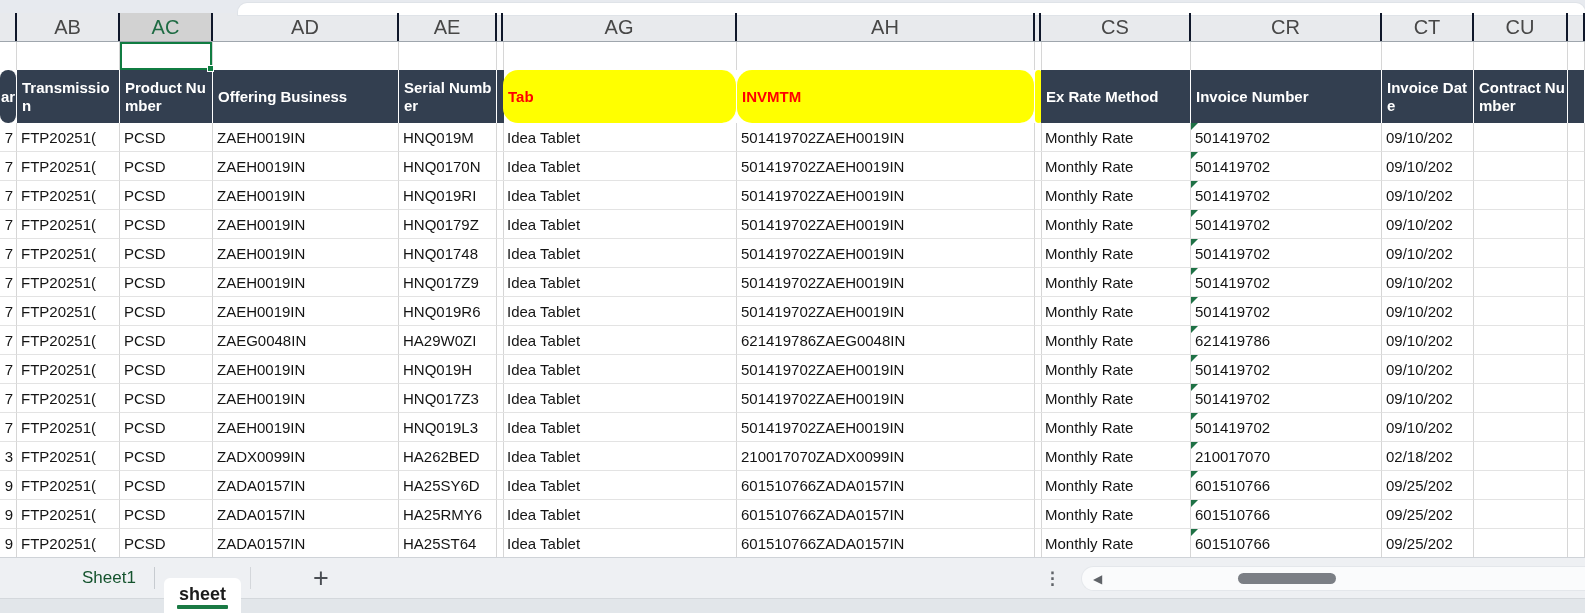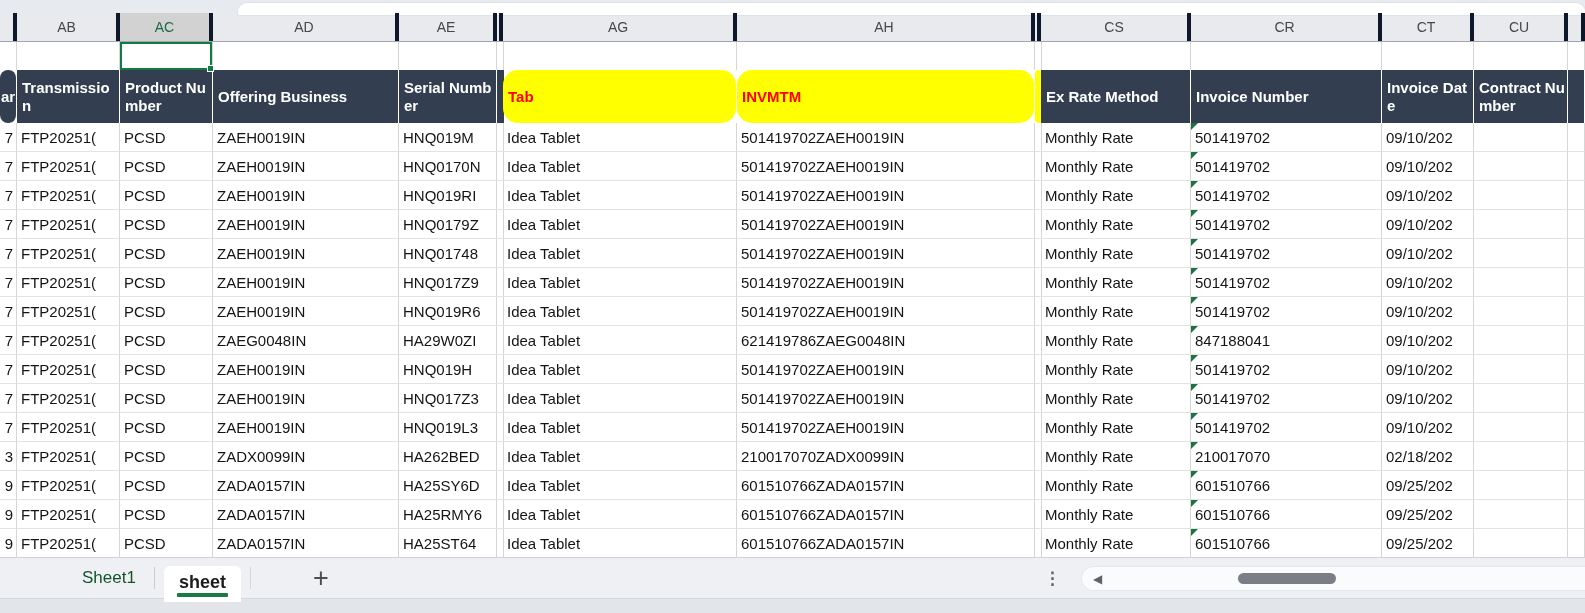--- a/index.html
+++ b/index.html
@@ -19,22 +19,22 @@
     display:grid;
     grid-template-columns:17px 103px 93px 186px 98px 6px 234px 298px 6px 150px 191px 92px 94px minmax(0,1fr);
   }
   .cell {
     overflow:hidden; white-space:nowrap; display:flex; align-items:center;
     padding:0 2px 0 4px; position:relative;
   }
   
   .letters { height:29px; background:#E8EAED; border-bottom:1px solid #9FA6AD; }
   .letters .cell {
-    justify-content:center; color:#474747; font-size:14px;
-    border-right:4px solid #0f172a; padding:0;
+    justify-content:center; color:#474747; font-size:20px;
+    border-right:2px solid #0f172a; padding:0;
   }
   .letters .selcol { background:#D2D2D2; color:#1E6B43; }
   
   .blank { height:28px; background:#fff; }
   .blank .cell { border-right:1px solid #D6D6D6; }
   .sel-border { position:absolute; inset:0; border:2px solid #107C41; pointer-events:none; }
   .fill-handle {
     position:absolute; right:-2px; bottom:-2px; width:7px; height:7px;
     background:#107C41; border:1px solid #fff; z-index:3;
   }
@@ -64,21 +64,21 @@
   .sheet-bar {
     position:relative; height:41px; background:#EEF0F3;
     border-top:1px solid #CFD3D8; display:flex; align-items:center;
   }
   .tab-inactive {
     margin-left:82px; color:#14532d; font-size:17px; cursor:pointer;
   }
   .vsep { width:1px; height:22px; background:#C7CBD0; margin-left:18px; }
   .tab-active {
     margin-left:9px; background:#fff; border-radius:6px 6px 0 0;
-    padding:6px 15px 12px 15px; position:relative; height:36px; top:6px;
+    padding:6px 15px 12px 15px; position:relative; height:36px; top:18px;
     font-weight:bold; color:#1C1C1C; font-size:18px; cursor:pointer;
   }
   .tab-active::after {
     content:""; position:absolute; left:13px; right:13px; bottom:5px;
     height:4px; background:#1A7A44; border-radius:1px;
   }
   .vsep2 { width:1px; height:22px; background:#D4D7DB; margin-left:9px; }
   .add-btn {
     margin-left:62px; font-size:27px; font-weight:200; color:#4A4E53;
     background:none; border:none; cursor:pointer; line-height:1;
@@ -280,21 +280,21 @@
         <div class="cell c0">7</div>
         <div class="cell c1">FTP20251(</div>
         <div class="cell c2">PCSD</div>
         <div class="cell c3">ZAEG0048IN</div>
         <div class="cell c4">HA29W0ZI</div>
         <div class="cell c5"></div>
         <div class="cell c6">Idea Tablet</div>
         <div class="cell c7">621419786ZAEG0048IN</div>
         <div class="cell c8"></div>
         <div class="cell c9">Monthly Rate</div>
-        <div class="cell c10 tri">847188041</div>
+        <div class="cell c10 tri">621419786</div>
         <div class="cell c11">09/10/202</div>
         <div class="cell c12"></div>
         <div class="cell c13"></div>
       </div>
       <div class="row brow">
         <div class="cell c0">7</div>
         <div class="cell c1">FTP20251(</div>
         <div class="cell c2">PCSD</div>
         <div class="cell c3">ZAEH0019IN</div>
         <div class="cell c4">HNQ019H</div>

